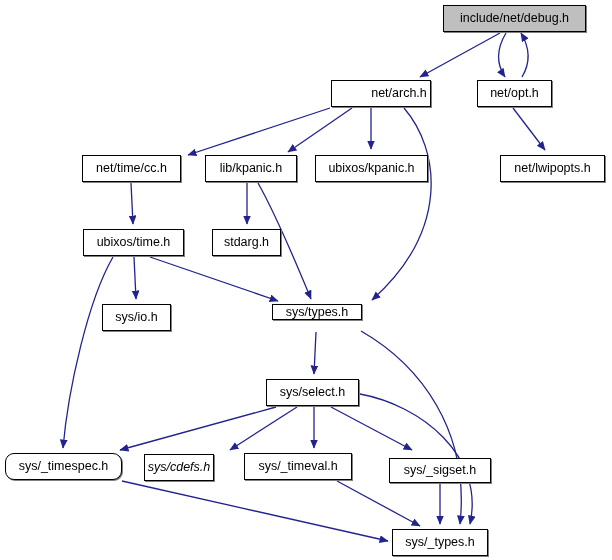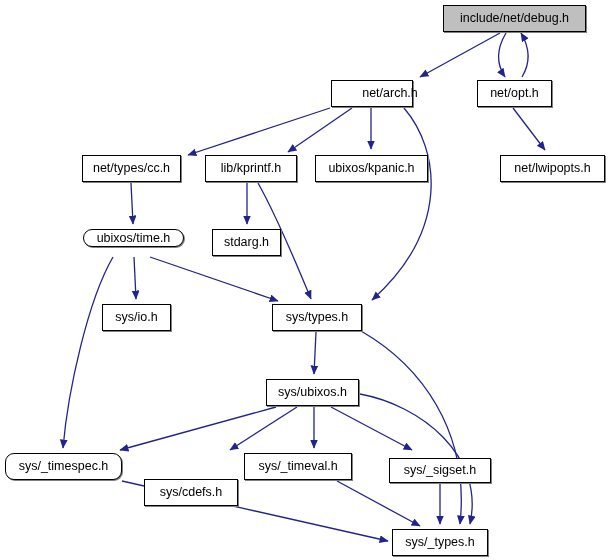--- a/index.html
+++ b/index.html
@@ -61,57 +61,57 @@
         <path d="M 360,394 C 420,405 485,455 470,524" fill="none" stroke="#23238e" stroke-width="1.3" marker-end="url(#arrowhead)"></path>
         <path d="M 122,481 L 388,541" fill="none" stroke="#23238e" stroke-width="1.3" marker-end="url(#arrowhead)"></path>
         <path d="M 337,481 L 420,526" fill="none" stroke="#23238e" stroke-width="1.3" marker-end="url(#arrowhead)"></path>
         <path d="M 440,481 L 440,524" fill="none" stroke="#23238e" stroke-width="1.3" marker-end="url(#arrowhead)"></path>
       </g>
   </svg>
   <div id="nodes">
       <div class="node root" style="left: 443px; top: 5px; width: 143px; height: 27px;">
         <span class="node-label">include/net/debug.h</span>
       </div>
-      <div class="node" style="left: 331px; top: 80px; width: 82px; height: 27px; padding-left: 36px;">
+      <div class="node" style="left: 331px; top: 80px; width: 100px; height: 27px; padding-left: 36px;">
         <span class="node-label">net/arch.h</span>
       </div>
       <div class="node" style="left: 477px; top: 80px; width: 75px; height: 27px;">
         <span class="node-label">net/opt.h</span>
       </div>
       <div class="node" style="left: 82px; top: 155px; width: 99px; height: 27px;">
-        <span class="node-label">net/types/cc.h</span>
+        <span class="node-label">net/time/cc.h</span>
       </div>
       <div class="node" style="left: 205px; top: 155px; width: 92px; height: 27px;">
-        <span class="node-label">lib/kprintf.h</span>
+        <span class="node-label">lib/kpanic.h</span>
       </div>
       <div class="node" style="left: 315px; top: 155px; width: 113px; height: 27px;">
         <span class="node-label">ubixos/kpanic.h</span>
       </div>
       <div class="node" style="left: 500px; top: 155px; width: 105px; height: 27px;">
         <span class="node-label">net/lwipopts.h</span>
       </div>
-      <div class="node" style="left: 83px; top: 229px; width: 101px; height: 18px; border-radius: 11px;">
+      <div class="node" style="left: 83px; top: 229px; width: 101px; height: 27px;">
         <span class="node-label">ubixos/time.h</span>
       </div>
       <div class="node" style="left: 212px; top: 229px; width: 69px; height: 27px;">
         <span class="node-label">stdarg.h</span>
       </div>
       <div class="node" style="left: 102px; top: 304px; width: 69px; height: 27px;">
         <span class="node-label">sys/io.h</span>
       </div>
-      <div class="node" style="left: 272px; top: 304px; width: 90px; height: 27px; justify-content: center;">
+      <div class="node" style="left: 272px; top: 304px; width: 90px; height: 16px; justify-content: center;">
         <span class="node-label">sys/types.h</span>
       </div>
       <div class="node" style="left: 266px; top: 379px; width: 93px; height: 27px;">
-        <span class="node-label">sys/ubixos.h</span>
+        <span class="node-label">sys/select.h</span>
       </div>
       <div class="node" style="left: 5px; top: 453px; width: 117px; height: 27px; border-radius: 9px;">
         <span class="node-label">sys/_timespec.h</span>
       </div>
-      <div class="node" style="left: 144px; top: 479px; width: 94px; height: 27px;">
+      <div class="node" style="left: 144px; top: 454px; width: 70px; height: 27px; font-style: italic;">
         <span class="node-label">sys/cdefs.h</span>
       </div>
       <div class="node" style="left: 244px; top: 453px; width: 108px; height: 27px;">
         <span class="node-label">sys/_timeval.h</span>
       </div>
       <div class="node" style="left: 389px; top: 458px; width: 102px; height: 25px;">
         <span class="node-label">sys/_sigset.h</span>
       </div>
       <div class="node" style="left: 392px; top: 529px; width: 96px; height: 27px;">
         <span class="node-label">sys/_types.h</span>

